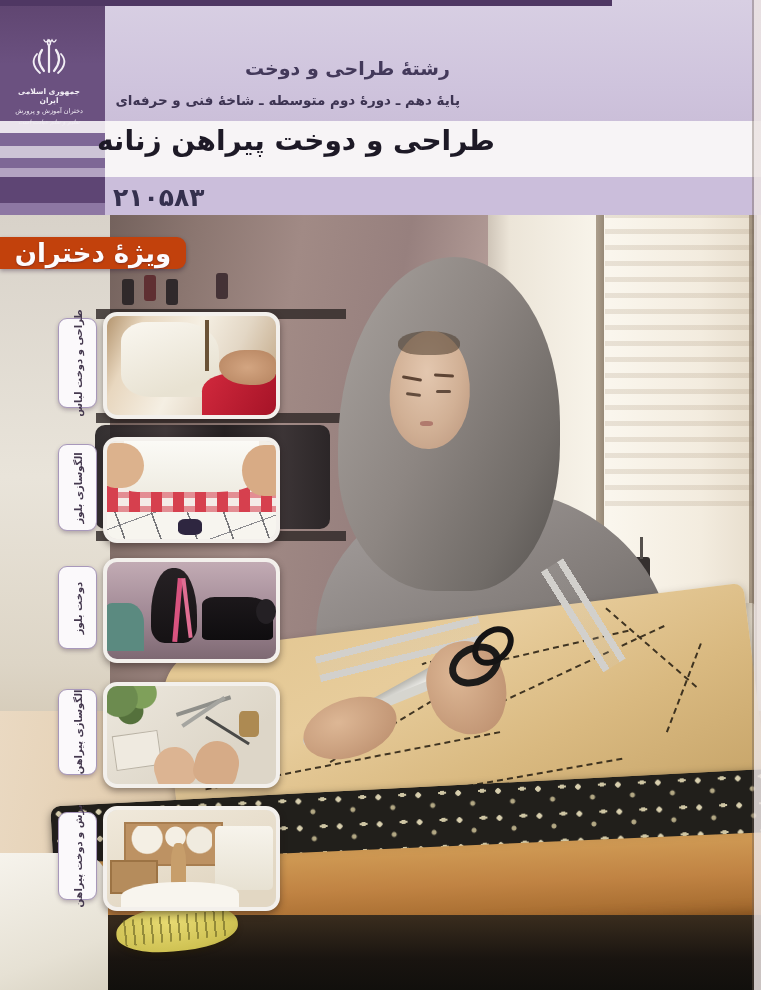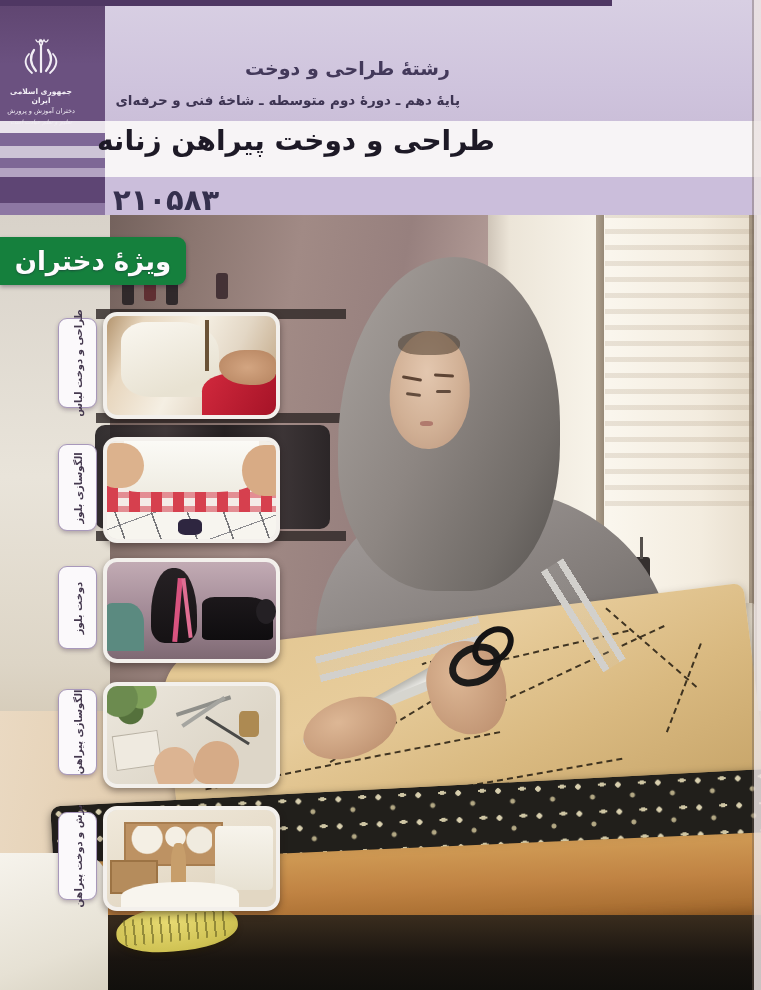--- a/index.html
+++ b/index.html
@@ -92,30 +92,30 @@
   .band-top{left:105px;top:0;width:656px;height:121px;background:linear-gradient(180deg,#d8cfe3 0%,#cfc4dd 70%,#cbbfd9 100%);}
   .band-title{left:105px;top:121px;width:656px;height:56px;background:#f7f4f6;}
   .band-code{left:105px;top:177px;width:656px;height:38px;background:#cbbedb;}
   .col-left{left:0;top:0;width:105px;height:215px;background:linear-gradient(180deg,#5f4570 0%,#6b5180 30%,#6b5180 100%);}
   .stripe{left:0;width:105px;}
   .top-strip{left:0;top:0;width:612px;height:6px;background:#4f3763;z-index:41;}
   .fa{direction:rtl;white-space:nowrap;color:#3a3145;}
   .field-line{top:57px;right:311px;font-size:19px;font-weight:bold;color:#43395a;z-index:42;}
   .grade-line{top:92px;right:301px;font-size:13.5px;font-weight:bold;color:#3d3452;z-index:42;}
   .title{top:124px;right:266px;font-size:28px;font-weight:bold;color:#1d1926;z-index:42;}
-  .code{left:113px;top:183px;font-size:29px;font-weight:bold;color:#35304e;letter-spacing:3px;z-index:42;direction:rtl;}
-  .emblem{left:2px;top:38px;width:78px;height:120px;z-index:42;text-align:center;color:#f2eef5;}
+  .code{left:113px;top:183px;font-size:25px;font-weight:bold;color:#35304e;letter-spacing:3px;z-index:42;direction:rtl;}
+  .emblem{left:10px;top:38px;width:78px;height:120px;z-index:42;text-align:center;color:#f2eef5;}
   .emblem svg{display:block;margin:0 auto;}
   .emblem .l1{font-size:7.5px;font-weight:bold;margin-top:3px;direction:rtl;}
   .emblem .l2{font-size:6.5px;margin-top:2px;direction:rtl;}
   .emblem .l3{font-size:6px;font-style:italic;margin-top:3px;direction:rtl;opacity:.9;}
   .scan-edge{right:0;top:0;width:9px;height:990px;z-index:50;
          background:linear-gradient(90deg,rgba(110,95,85,.45) 0 2px,#ebe3e2 2px 100%);opacity:.85;}
   
-  .badge{left:0;top:237px;width:186px;height:48px;z-index:45;background:#15803d;
+  .badge{left:0;top:237px;width:186px;height:32px;z-index:45;background:#c2410c;
          border-radius:0 9px 9px 0;box-shadow:0 2px 4px rgba(30,10,40,.35);
          display:flex;align-items:center;justify-content:center;}
   .badge span{color:#fdfbfd;font-size:26px;font-weight:bold;direction:rtl;white-space:nowrap;
          text-shadow:0 1px 2px rgba(40,20,60,.4);}
   
   .pill{left:58px;width:37px;z-index:46;background:#fbf9fb;border:1.5px solid #a898bb;border-radius:9px;
         box-shadow:0 2px 4px rgba(50,30,60,.3);}
   .pill span{position:absolute;top:50%;left:50%;transform:translate(-50%,-50%) rotate(-90deg);
         white-space:nowrap;direction:rtl;font-size:10px;font-weight:bold;color:#45394f;}
   .pic{left:103px;width:169px;z-index:46;border:4px solid #f3f0ec;border-radius:14px;overflow:hidden;

